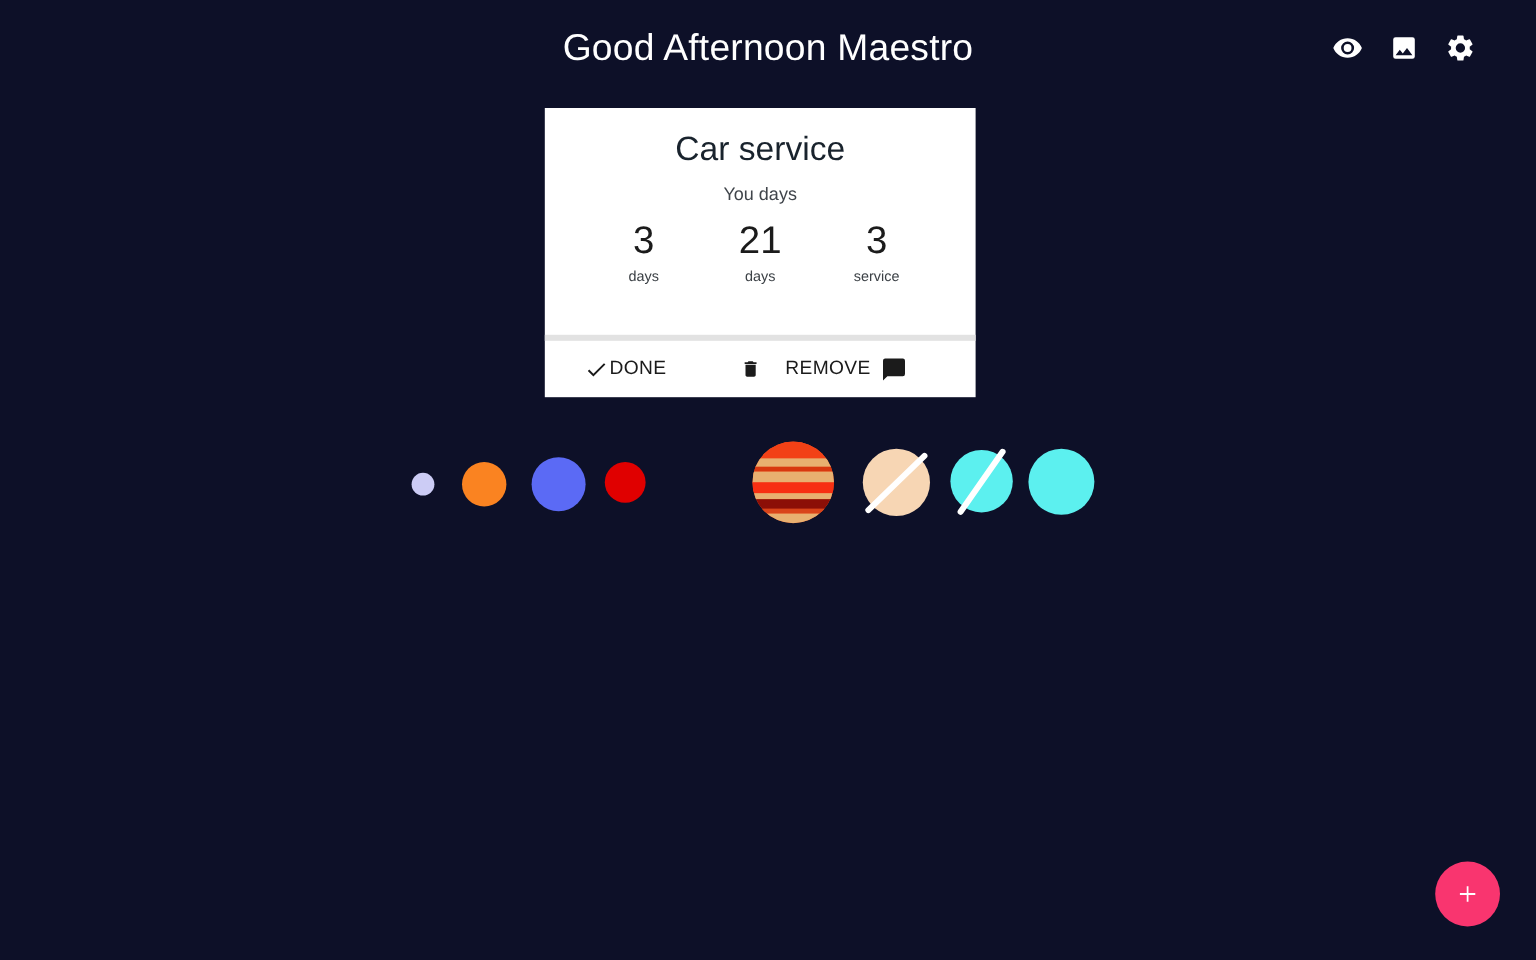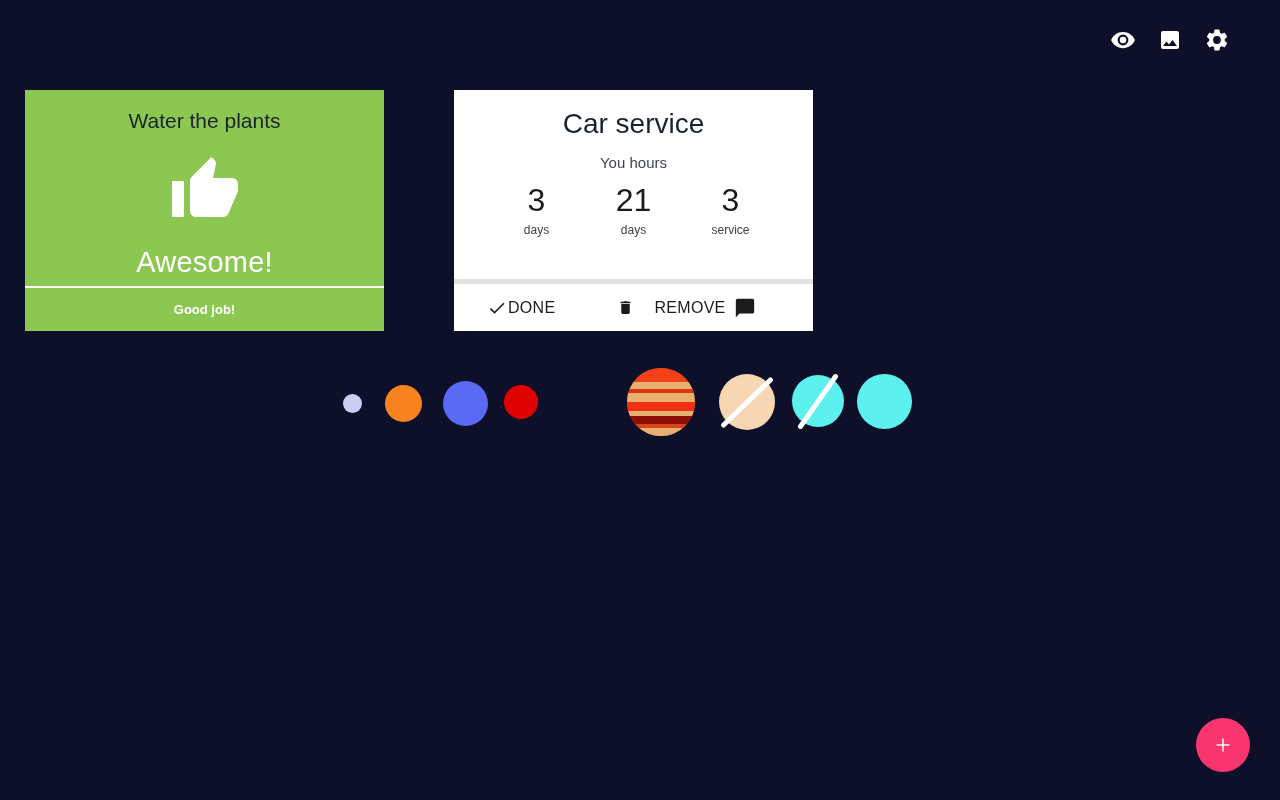--- a/index.html
+++ b/index.html
@@ -257,20 +257,21 @@
     align-items: center;
     justify-content: center;
   }
   #add-task-fab svg { fill: #ffffff; display: block; }
 </style>
 </head>
 <body>
 
 <div id="app-header">
 
+  <div id="greeting-title">Good Afternoon Maestro</div>
 
   <div id="header-actions">
 
     <button class="header-icon-btn">
       <span>
         <svg viewBox="0 0 24 24" width="26" height="26">
           <path d="M12 4.5C7 4.5 2.73 7.61 1 12c1.73 4.39 6 7.5 11 7.5s9.27-3.11 11-7.5c-1.73-4.39-6-7.5-11-7.5zm0 12.5a5 5 0 1 1 0-10 5 5 0 0 1 0 10zm0-8a3 3 0 1 0 0 6 3 3 0 0 0 0-6z"></path>
         </svg>
       </span>
     </button>
@@ -289,43 +290,26 @@
           <path d="M19.14 12.94c.04-.3.06-.61.06-.94s-.02-.64-.07-.94l2.03-1.58a.49.49 0 0 0 .12-.61l-1.92-3.32a.49.49 0 0 0-.59-.22l-2.39.96c-.5-.38-1.03-.7-1.62-.94l-.36-2.54a.48.48 0 0 0-.48-.41h-3.84a.48.48 0 0 0-.48.41l-.36 2.54c-.59.24-1.13.57-1.62.94l-2.39-.96a.48.48 0 0 0-.59.22L2.74 8.87c-.12.21-.08.47.12.61l2.03 1.58c-.05.3-.09.63-.09.94s.02.64.07.94l-2.03 1.58a.49.49 0 0 0-.12.61l1.92 3.32c.12.22.37.29.59.22l2.39-.96c.5.38 1.03.7 1.62.94l.36 2.54c.05.24.25.41.48.41h3.84c.24 0 .44-.17.48-.41l.36-2.54c.59-.24 1.13-.56 1.62-.94l2.39.96c.22.08.47 0 .59-.22l1.92-3.32a.49.49 0 0 0-.12-.61l-2.01-1.58zM12 15.6A3.6 3.6 0 1 1 12 8.4a3.6 3.6 0 0 1 0 7.2z"></path>
         </svg>
       </span>
     </button>
 
   </div>
 </div>
 
 <div id="cards-row">
 
-  <div class="task-card" id="card-water-plants">
-    <div class="card-body">
-      <div id="water-plants-title">Water the plants</div>
-
-      <div id="thumb-up-icon">
-        <svg viewBox="0 0 24 24">
-          <path d="M1 21h4V9H1v12zm22-11c0-1.1-.9-2-2-2h-6.31l.95-4.57.03-.32c0-.41-.17-.79-.44-1.06L14.17 1 7.59 7.59C7.22 7.95 7 8.45 7 9v10c0 1.1.9 2 2 2h9c.83 0 1.54-.5 1.84-1.22l3.02-7.05c.09-.23.14-.47.14-.73v-2z"></path>
-        </svg>
-      </div>
-
-      <div id="water-plants-status">Awesome!</div>
-    </div>
-
-    <div id="water-plants-footer">
-      <span id="water-plants-footer-text">Good job!</span>
-    </div>
-  </div>
 
   <div class="task-card" id="card-car-service">
     <div class="card-body">
       <div id="car-service-title">Car service</div>
 
-      <div id="car-service-subtitle">You hours</div>
+      <div id="car-service-subtitle">You days</div>
 
       <div id="countdown-row">
         <div class="countdown-unit">
           <span class="countdown-value">3</span>
           <span class="countdown-label">days</span>
         </div>
         <div class="countdown-unit">
           <span class="countdown-value">21</span>
           <span class="countdown-label">days</span>
         </div>

